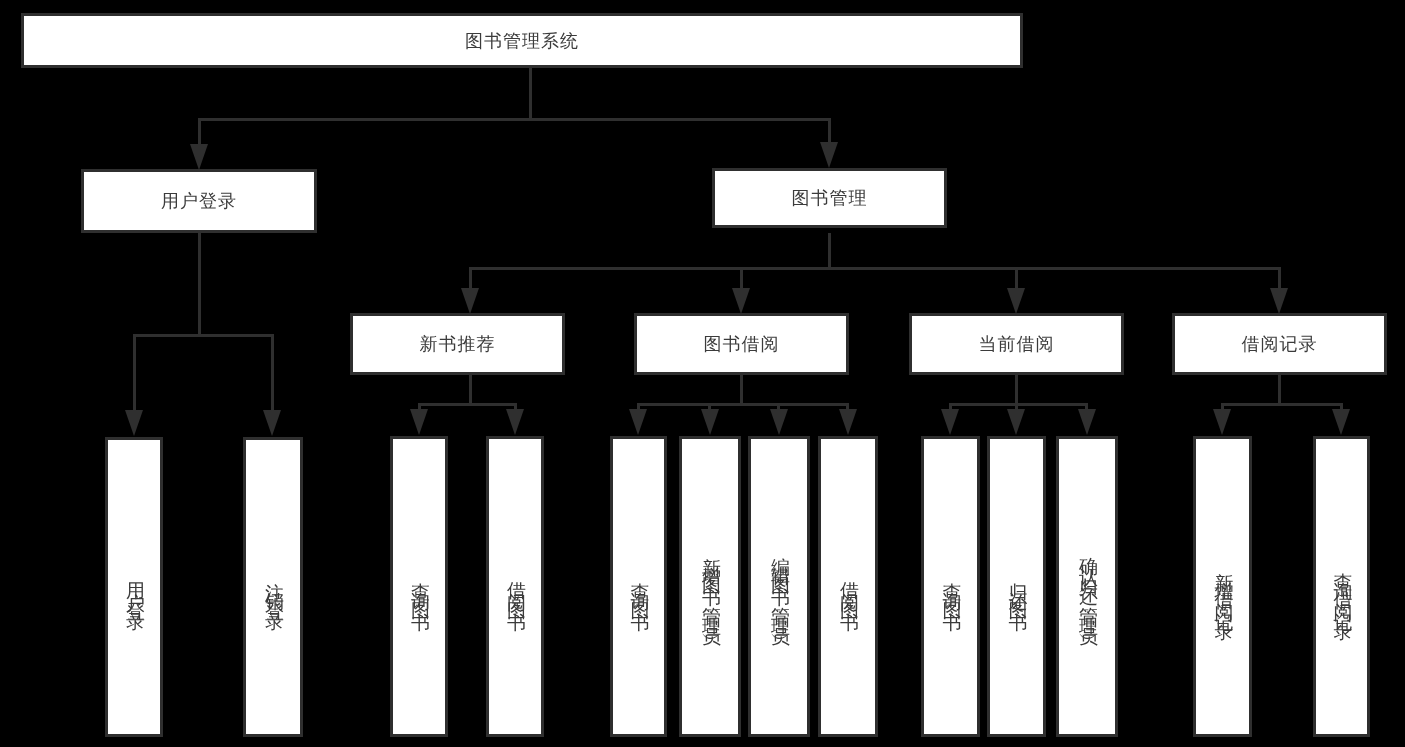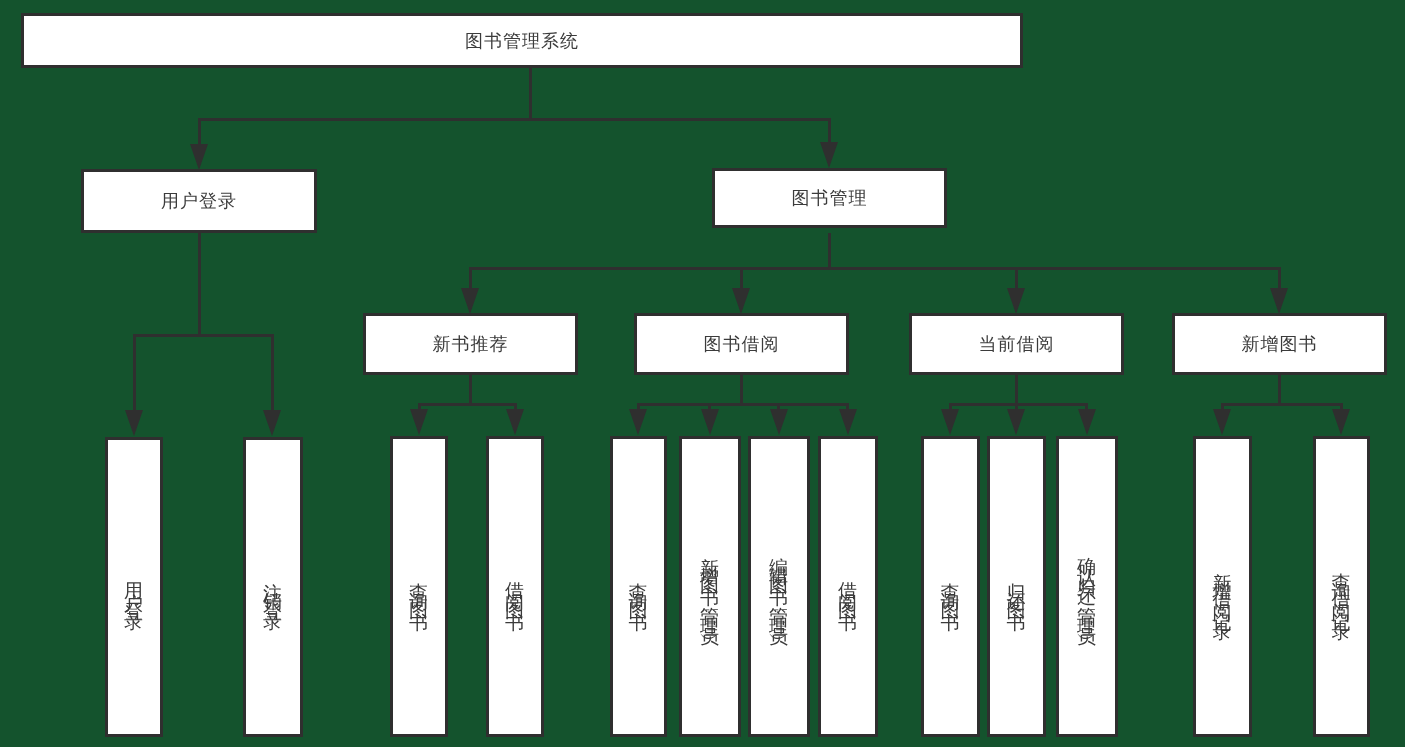--- a/index.html
+++ b/index.html
@@ -1,18 +1,18 @@
 <!DOCTYPE html>
 <html><head>
 <meta charset="utf-8">
 <style>
   html,body{margin:0;padding:0;background:#ffffff;}
   #stage{
-    position:relative;width:1405px;height:747px;background:#14532d;overflow:hidden;
-    font-family:Liberation Serif, serif;
+    position:relative;width:1405px;height:747px;background:#000000;overflow:hidden;
+    font-family:Liberation Mono, monospace;
   }
   .box{
     position:absolute;box-sizing:border-box;border:3px solid #2f2f2f;background:#ffffff;
     display:flex;align-items:center;justify-content:center;color:#3b3b3b;
   }
   .hlabel{font-size:18px;letter-spacing:1px;white-space:nowrap;}
   .vtext{
     writing-mode:vertical-rl;text-orientation:mixed;
     font-size:19px;letter-spacing:10px;line-height:1;white-space:nowrap;color:#3b3b3b;
   }
@@ -62,31 +62,31 @@
   <div class="hline" style="left:469px;top:267px;width:812px"></div>
   <div class="vline" style="left:469px;top:267px;height:23px"></div>
   <div class="arrow" style="left:461px;top:288px"></div>
   <div class="vline" style="left:740px;top:267px;height:23px"></div>
   <div class="arrow" style="left:732px;top:288px"></div>
   <div class="vline" style="left:1015px;top:267px;height:23px"></div>
   <div class="arrow" style="left:1007px;top:288px"></div>
   <div class="vline" style="left:1278px;top:267px;height:23px"></div>
   <div class="arrow" style="left:1270px;top:288px"></div>
 
-  <div class="box" style="left:363px;top:313px;width:215px;height:62px">
+  <div class="box" style="left:350px;top:313px;width:215px;height:62px">
     <span class="hlabel">新书推荐</span>
   </div>
   <div class="box" style="left:634px;top:313px;width:215px;height:62px">
     <span class="hlabel">图书借阅</span>
   </div>
   <div class="box" style="left:909px;top:313px;width:215px;height:62px">
     <span class="hlabel">当前借阅</span>
   </div>
   <div class="box" style="left:1172px;top:313px;width:215px;height:62px">
-    <span class="hlabel">新增图书</span>
+    <span class="hlabel">借阅记录</span>
   </div>
 
   <div class="vline" style="left:469px;top:375px;height:31px"></div>
   <div class="hline" style="left:418px;top:403px;width:99px"></div>
   <div class="vline" style="left:418px;top:404px;height:7px"></div>
   <div class="arrow" style="left:410px;top:409px"></div>
   <div class="vline" style="left:514px;top:404px;height:7px"></div>
   <div class="arrow" style="left:506px;top:409px"></div>
 
   <div class="vline" style="left:740px;top:375px;height:31px"></div>

